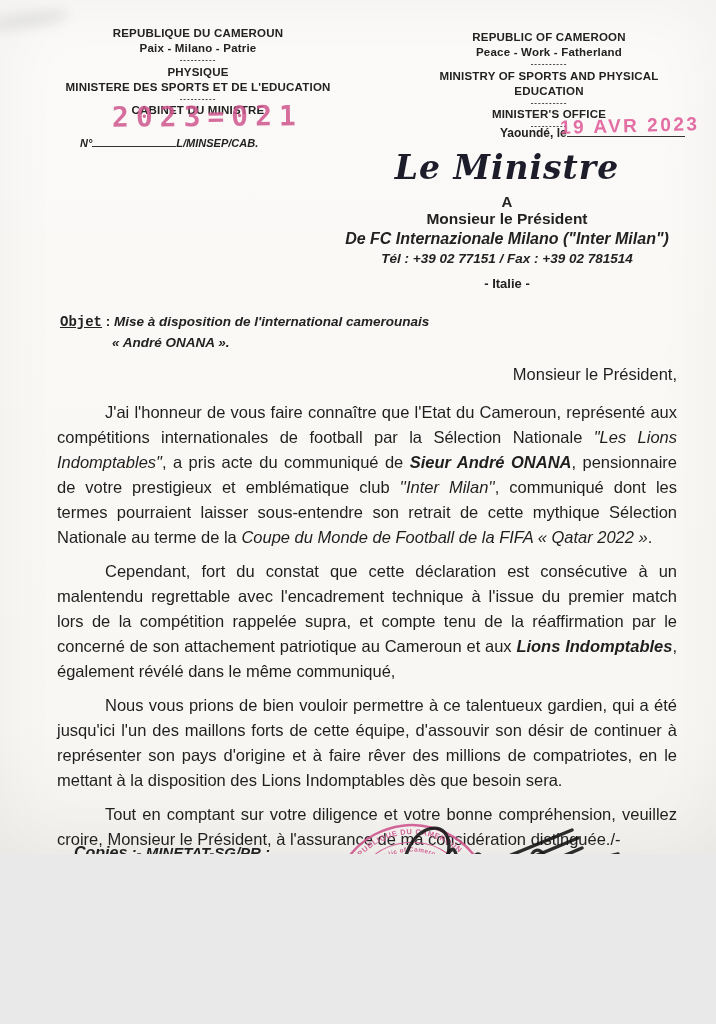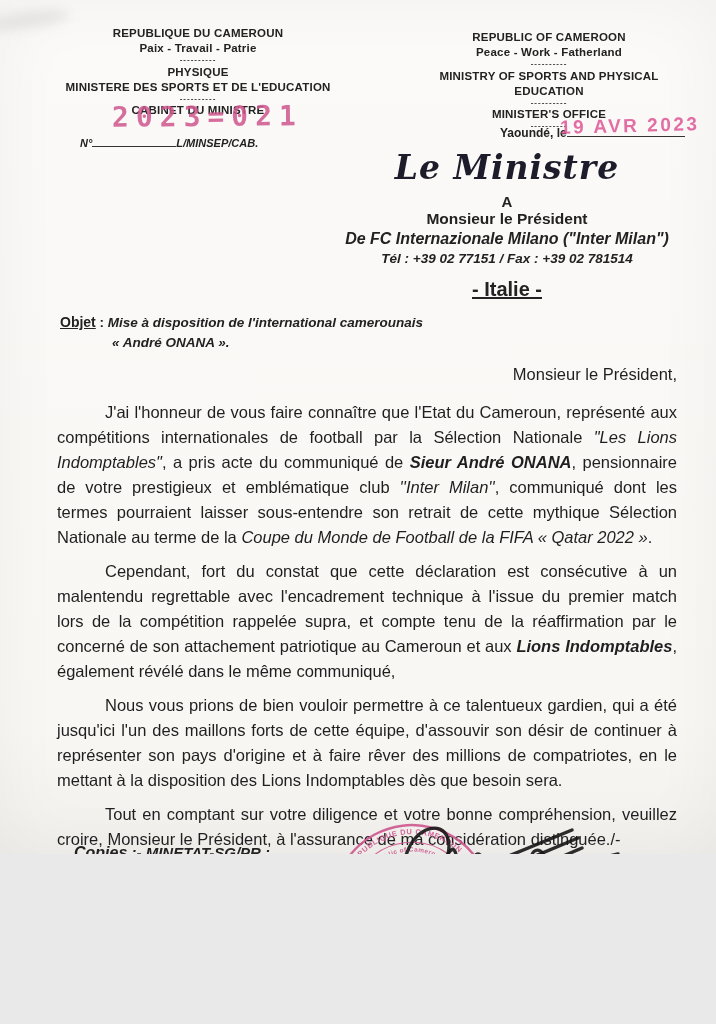--- a/index.html
+++ b/index.html
@@ -38,25 +38,25 @@
   .minister-script{
     left:322px;top:148px;width:370px;text-align:center;
     font-family:"DejaVu Serif",serif;font-style:italic;font-weight:bold;
     font-size:33px;letter-spacing:1px;color:#1c1c2a;
   }
   .to-label{left:322px;top:193px;width:370px;text-align:center;font-weight:bold;font-size:15px;}
   .recipient{left:312px;top:209px;width:390px;text-align:center;line-height:1.3;}
   .recip-l1{font-size:15.5px;font-weight:bold;}
   .recip-l2{font-size:16px;font-weight:bold;font-style:italic;}
   .recip-l3,.recip-l4{font-size:13.5px;font-weight:bold;font-style:italic;}
-  .recip-country{font-size:20px;font-weight:bold;text-decoration:underline;margin-top:9px;}
+  .recip-country{font-size:13px;font-weight:bold;margin-top:9px;}
 
   
   .subject{left:60px;top:312px;width:540px;font-size:13.5px;line-height:1.5;}
-  .subject .lbl{font-weight:bold;text-decoration:underline;font-size:14px;}
+  .subject .lbl{font-weight:bold;text-decoration:underline;font-size:14px;font-family:Liberation Mono, monospace;}
   .subject .txt{font-weight:bold;font-style:italic;}
   .subject-l2{margin-left:52px;font-weight:bold;font-style:italic;}
 
   
   .body-text{left:57px;top:362px;width:620px;font-size:16.5px;line-height:25px;color:#1f1f1f;}
   .body-text p{margin:0 0 9px 0;text-align:justify;text-indent:48px;}
   .body-text p.salutation{text-align:right;margin-bottom:13px;}
 
   
   .copies{left:74px;top:841px;font-size:15px;font-weight:bold;font-style:italic;line-height:1.5;}
@@ -91,21 +91,21 @@
 </head>
 <body>
 
 <div class="page">
 
   <div class="smudge smudge1"></div>
   <div class="smudge smudge2"></div>
 
   <div class="abs hdr hdr-left ctr">
     <div>REPUBLIQUE DU CAMEROUN</div>
-    <div>Paix - Travail - Patrie</div>
+    <div>Paix - Milano - Patrie</div>
     <div class="sep">----------</div>
     <div>PHYSIQUE</div>
     <div>MINISTERE DES SPORTS ET DE L'EDUCATION</div>
     <div class="sep">----------</div>
     <div>CABINET DU MINISTRE</div>
   </div>
 
   <div class="abs ref-stamp">2023=021</div>
 
   <div class="abs ref-line">

